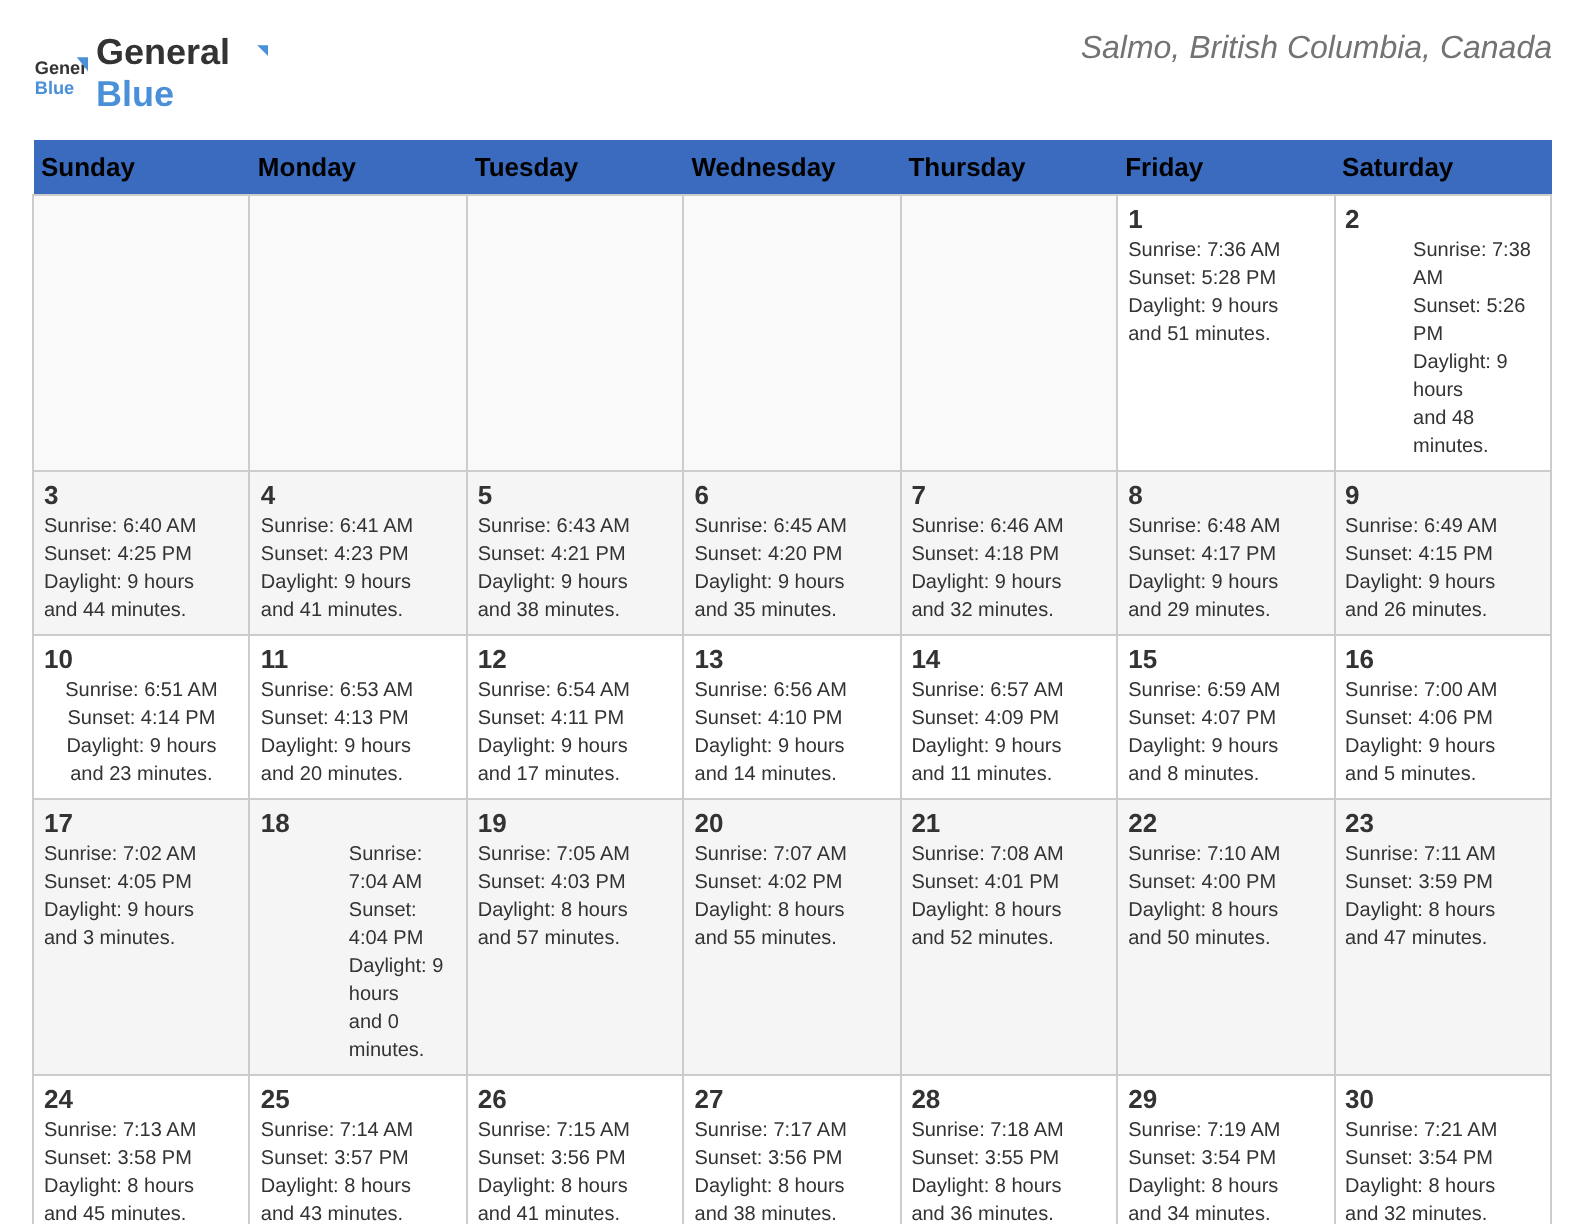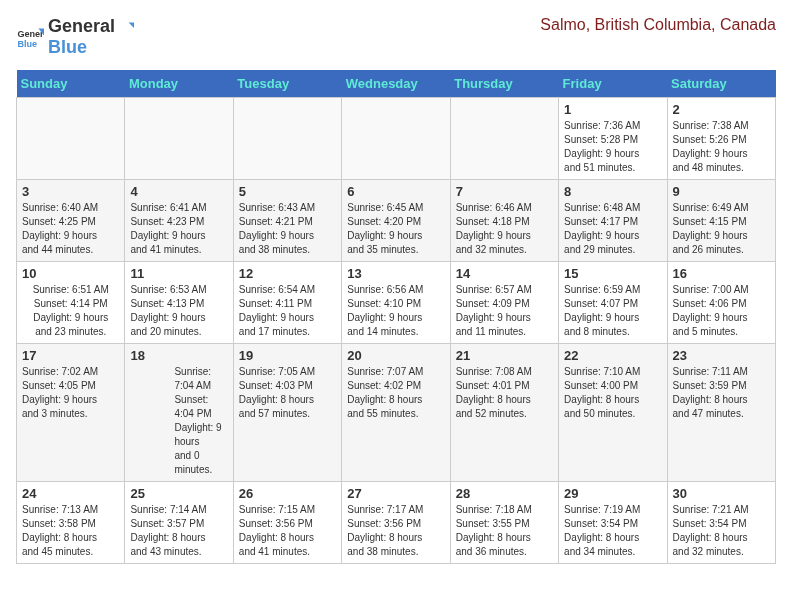--- a/index.html
+++ b/index.html
@@ -28,30 +28,31 @@
     .title-section {
       text-align: right;
     }
     .month-title {
       font-size: 32px;
       font-weight: normal;
       color: #333;
     }
     .location-title {
       font-size: 16px;
-      color: #7f1d1d;
+      color: #737373;
+      font-style: italic;
     }
     table {
       width: 100%;
       border-collapse: collapse;
       table-layout: fixed;
     }
     th {
       background-color: #3a6bbf;
-      color: #5eead4;
+      color: #000000;
       padding: 6px 4px;
       font-size: 13px;
       font-weight: bold;
       text-align: left;
     }
     td {
       border: 1px solid #ccc;
       vertical-align: top;
       padding: 4px 5px;
       height: 80px;
@@ -125,21 +126,21 @@
         <td class="empty"></td>
         <td>
           <span class="day-number">1</span>
           <div class="day-info" style="white-space: pre-line;">Sunrise: 7:36 AM
 Sunset: 5:28 PM
 Daylight: 9 hours
 and 51 minutes.</div>
         </td>
         <td>
           <span class="day-number">2</span>
-          <div class="day-info" style="white-space: pre-line;">Sunrise: 7:38 AM
+          <div class="day-info" style="white-space: pre-line; margin-left: 34px;">Sunrise: 7:38 AM
 Sunset: 5:26 PM
 Daylight: 9 hours
 and 48 minutes.</div>
         </td>
       </tr>
       <tr>
         <td>
           <span class="day-number">3</span>
           <div class="day-info" style="white-space: pre-line;">Sunrise: 6:40 AM
 Sunset: 4:25 PM

